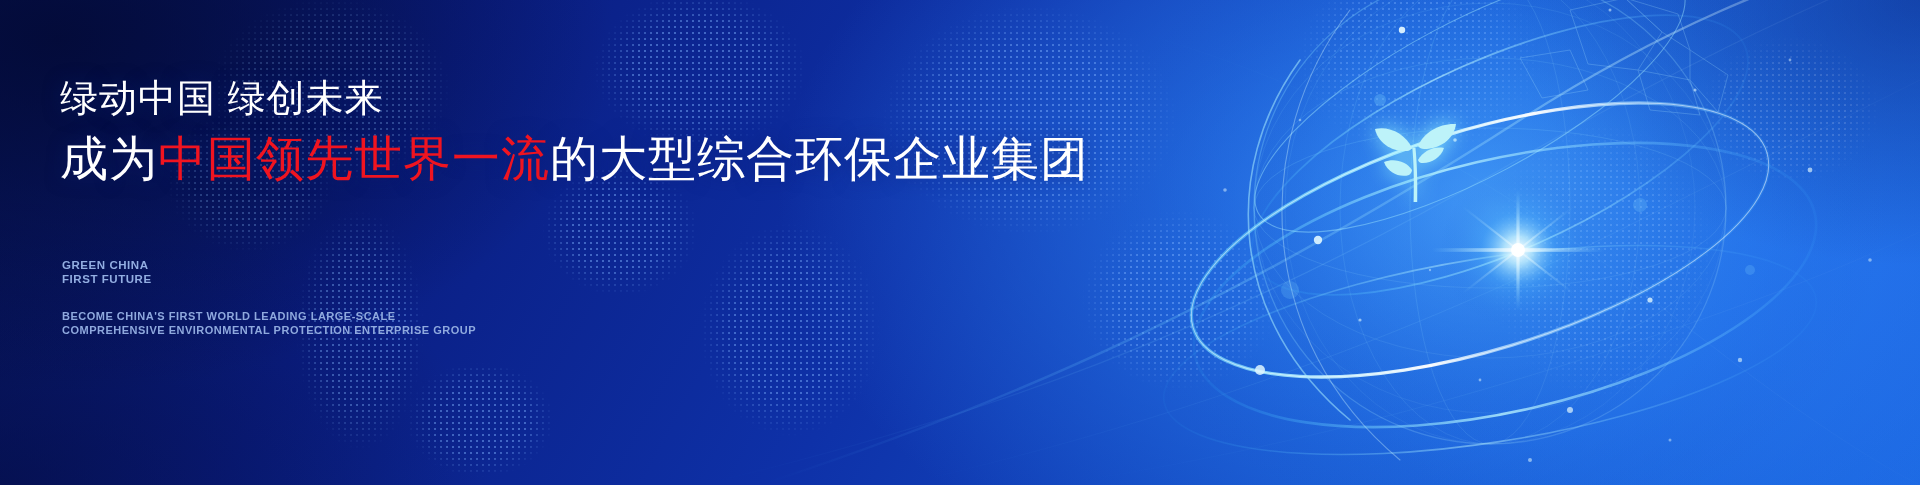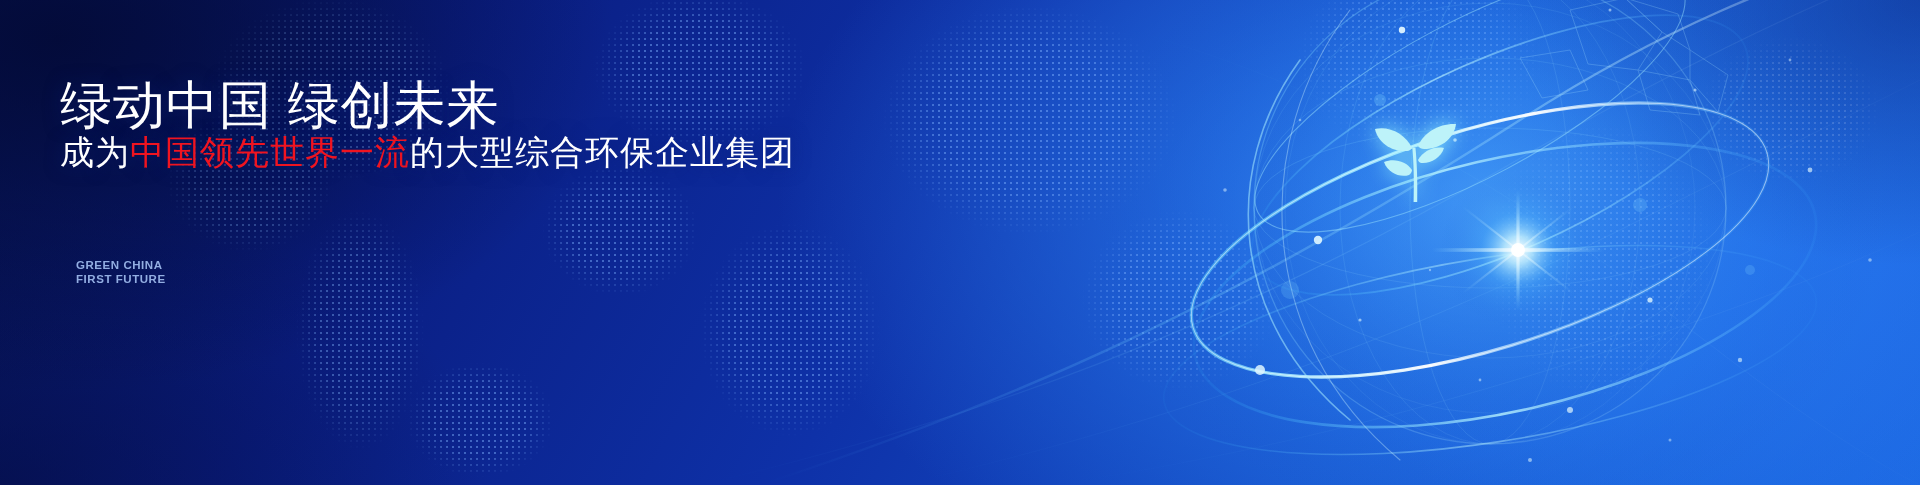--- a/index.html
+++ b/index.html
@@ -94,42 +94,42 @@
 
   
   .text-block {
     position: absolute;
     left: 60px; top: 0;
     width: 1000px; height: 485px;
   }
   .headline1 {
     position: absolute;
     left: 0; top: 79px;
-    font-size: 52px;
+    font-size: 38px;
     line-height: 1;
     color: #ffffff;
     letter-spacing: 1px;
     white-space: nowrap;
     text-shadow: 0 0 18px rgba(10,30,120,0.65);
   }
   .headline2 {
     position: absolute;
     left: 0; top: 135px;
-    font-size: 34px;
+    font-size: 48px;
     line-height: 1;
     color: #ffffff;
     letter-spacing: 1px;
     white-space: nowrap;
     text-shadow: 0 0 18px rgba(10,30,120,0.65);
   }
   .hl-red { color: #f01420; }
 
   .subtitle-cn {
     position: absolute;
-    left: 16px; top: 258px;
+    left: 2px; top: 258px;
     font-size: 11.5px;
     font-weight: bold;
     line-height: 14px;
     letter-spacing: 0.55px;
     color: #93aee2;
     white-space: nowrap;
   }
   .subtitle-en {
     position: absolute;
     left: 2px; top: 310px;
@@ -323,15 +323,19 @@
 
     <div class="headline1">绿动中国 绿创未来</div>
 
     <div class="headline2"><span>成为</span><span class="hl-red">中国领先世界一流</span><span>的大型综合环保企业集团</span></div>
 
     <div class="subtitle-cn">
       <span class="sub-line">GREEN CHINA</span>
       <span class="sub-line">FIRST FUTURE</span>
     </div>
 
+    <div class="subtitle-en">
+      <span class="sub-line">BECOME CHINA'S FIRST WORLD LEADING LARGE-SCALE</span>
+      <span class="sub-line">COMPREHENSIVE ENVIRONMENTAL PROTECTION ENTERPRISE GROUP</span>
+    </div>
 
   </div>
 </div>
 
 </body></html>

